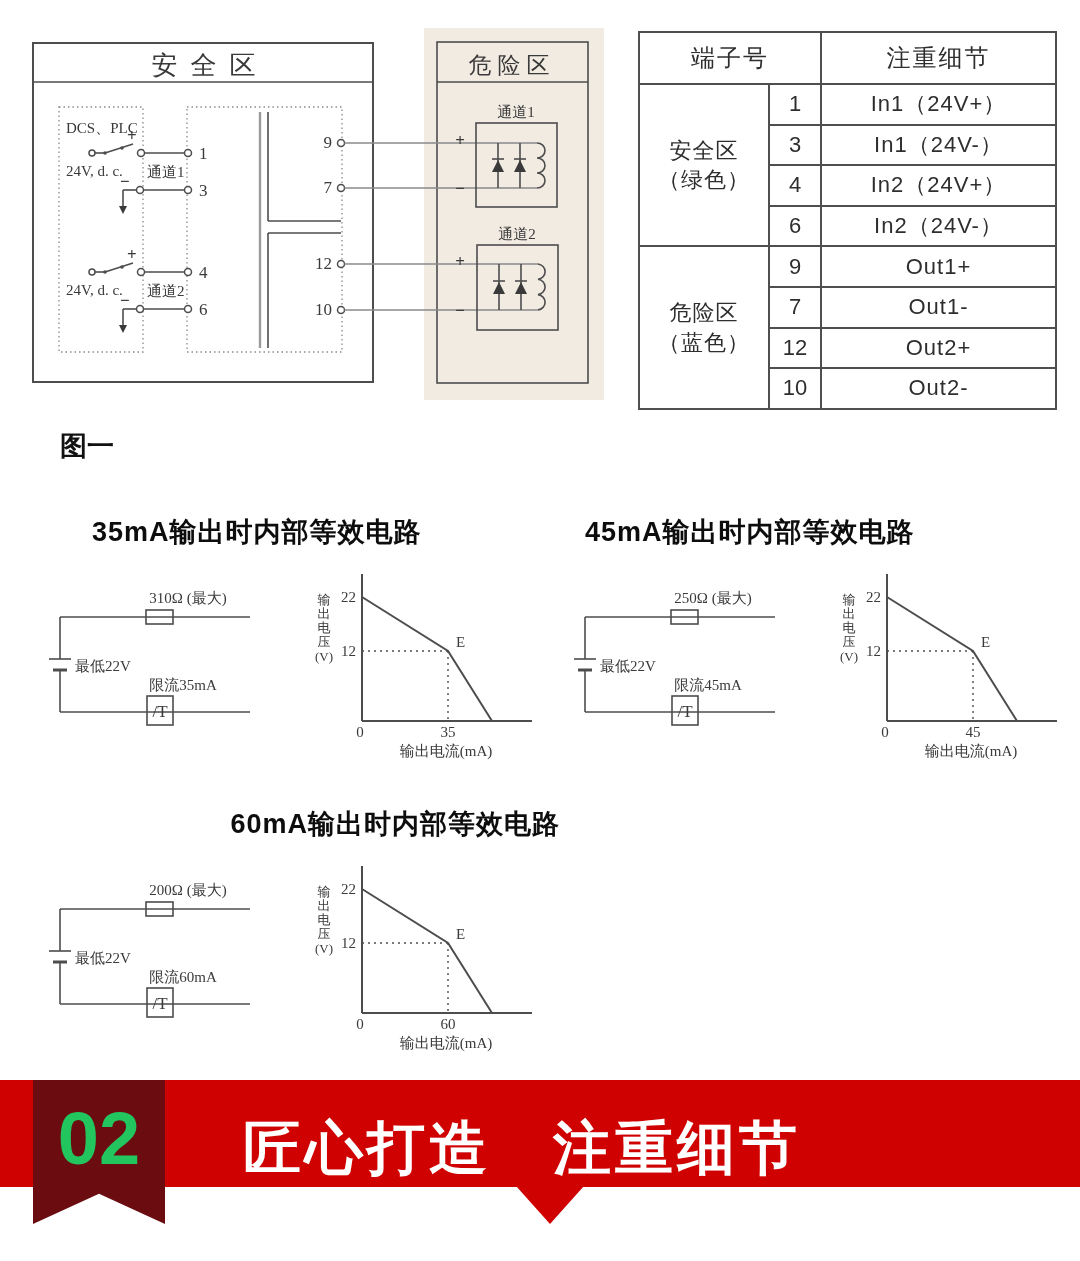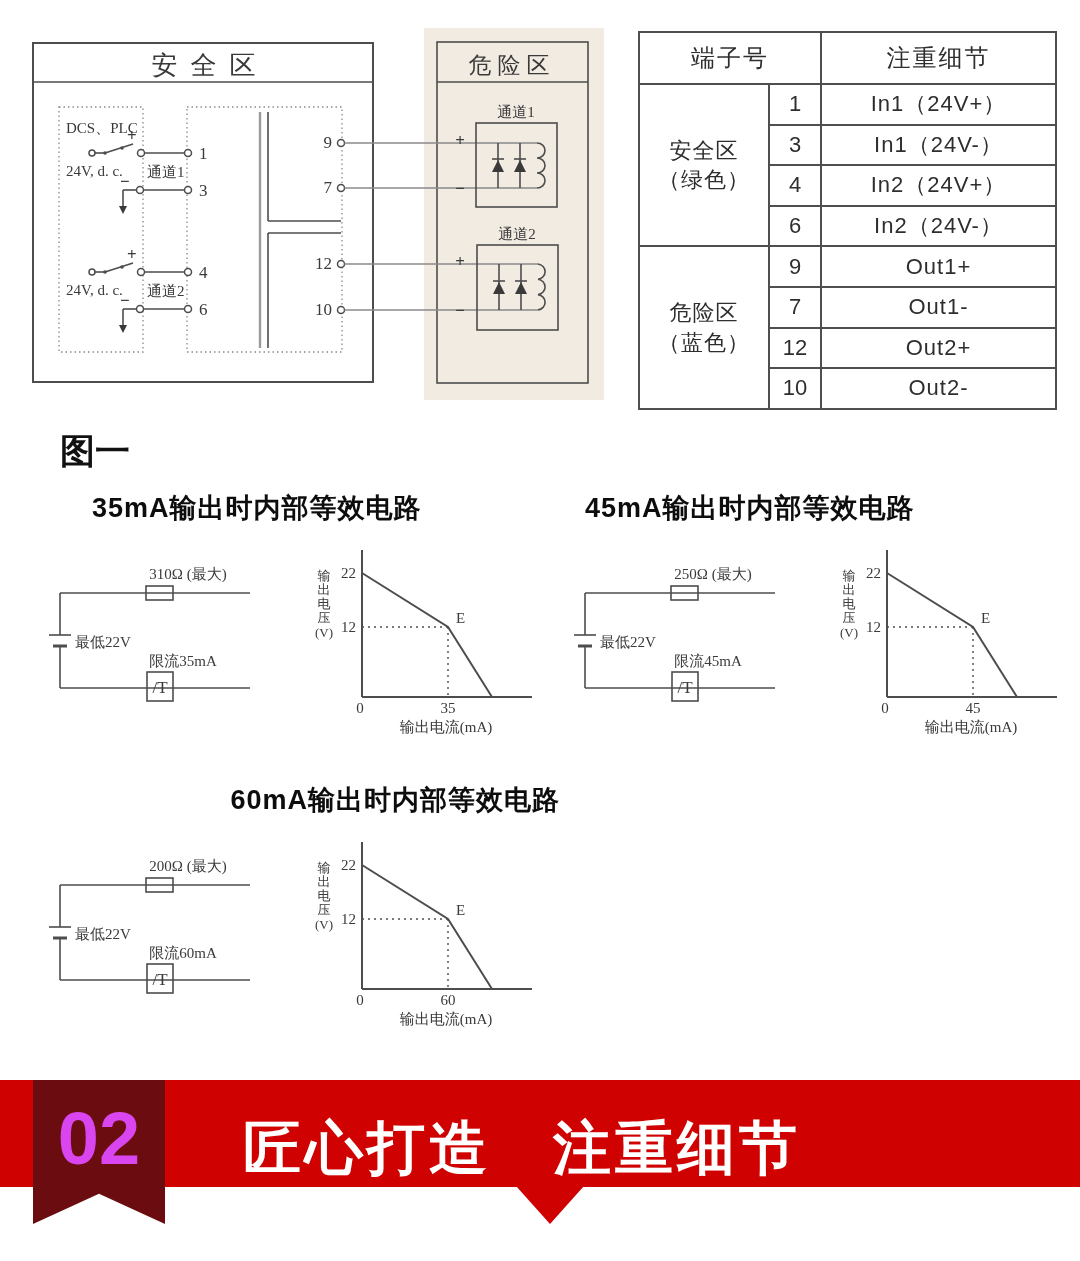--- a/index.html
+++ b/index.html
@@ -30,37 +30,37 @@
   .tbl { position:absolute; left:638px; top:31px; width:417px;
          border-collapse:collapse; table-layout:fixed; }
   .tbl th, .tbl td { border:2px solid #4f4f4f; text-align:center; vertical-align:middle;
                      color:#2e2e2e; font-weight:normal; background:#fff; }
   .tbl th { height:52px; font-size:24px; letter-spacing:2px;margin-left:20px; }
   .tbl td { height:40.6px; }
   .td-zone { font-size:22px; line-height:1.35; letter-spacing:1px; }
   .td-no   { font-size:22px; }
   .td-desc { font-size:22px; letter-spacing:1px; }
 
-  .fig-label { position:absolute; left:60px; top:428px; font-size:35px; font-weight:bold; color:#111; }
+  .fig-label { position:absolute; left:60px; top:428px; font-size:27px; font-weight:bold; color:#111; }
 
   
-  .equiv { position:absolute; width:540px; height:290px; }
+  .equiv { position:absolute; width:540px; height:290px;margin-top:24px; }
   .eq-title { font-size:27px; font-weight:bold; color:#0d0d0d; letter-spacing:1px; }
   .ind72 { padding-left:72px; } .ind40 { padding-left:40px; } .ind62 { padding-left:62px;text-align:right; }
   .eq-svg { position:absolute; left:0; top:58px; }
   .curve { stroke:#4d4d4d; stroke-width:2; fill:none; }
   .dash  { stroke:#4d4d4d; stroke-width:1.4; fill:none; stroke-dasharray:2 4; }
 
   
   .banner-band { position:absolute; left:0; top:1080px; width:1080px; height:107px; background:#cf0101; }
   .banner-tri  { position:absolute; left:516px; top:1186px; width:68px; height:38px; background:#cf0101;
                  clip-path:polygon(0 0,100% 0,50% 100%); }
   .ribbon { position:absolute; left:33px; top:1080px; width:132px; height:144px; background:#6b0d10;
             clip-path:polygon(0 0,100% 0,100% 100%,50% 79%,0 100%);
-            color:#d946ef; text-align:center; font-size:74px; font-weight:bold; line-height:118px; }
+            color:#22c55e; text-align:center; font-size:74px; font-weight:bold; line-height:118px; }
   .band-title { position:absolute; left:243px; top:1080px; height:107px; line-height:104px;
                 color:#fff; font-size:58px; font-weight:bold; letter-spacing:4px;margin-top:16px; }
 </style>
 </head>
 <body>
 
 <div class="page">
 
   <svg class="wiring" width="620" height="420" viewBox="0 0 620 420">
 

